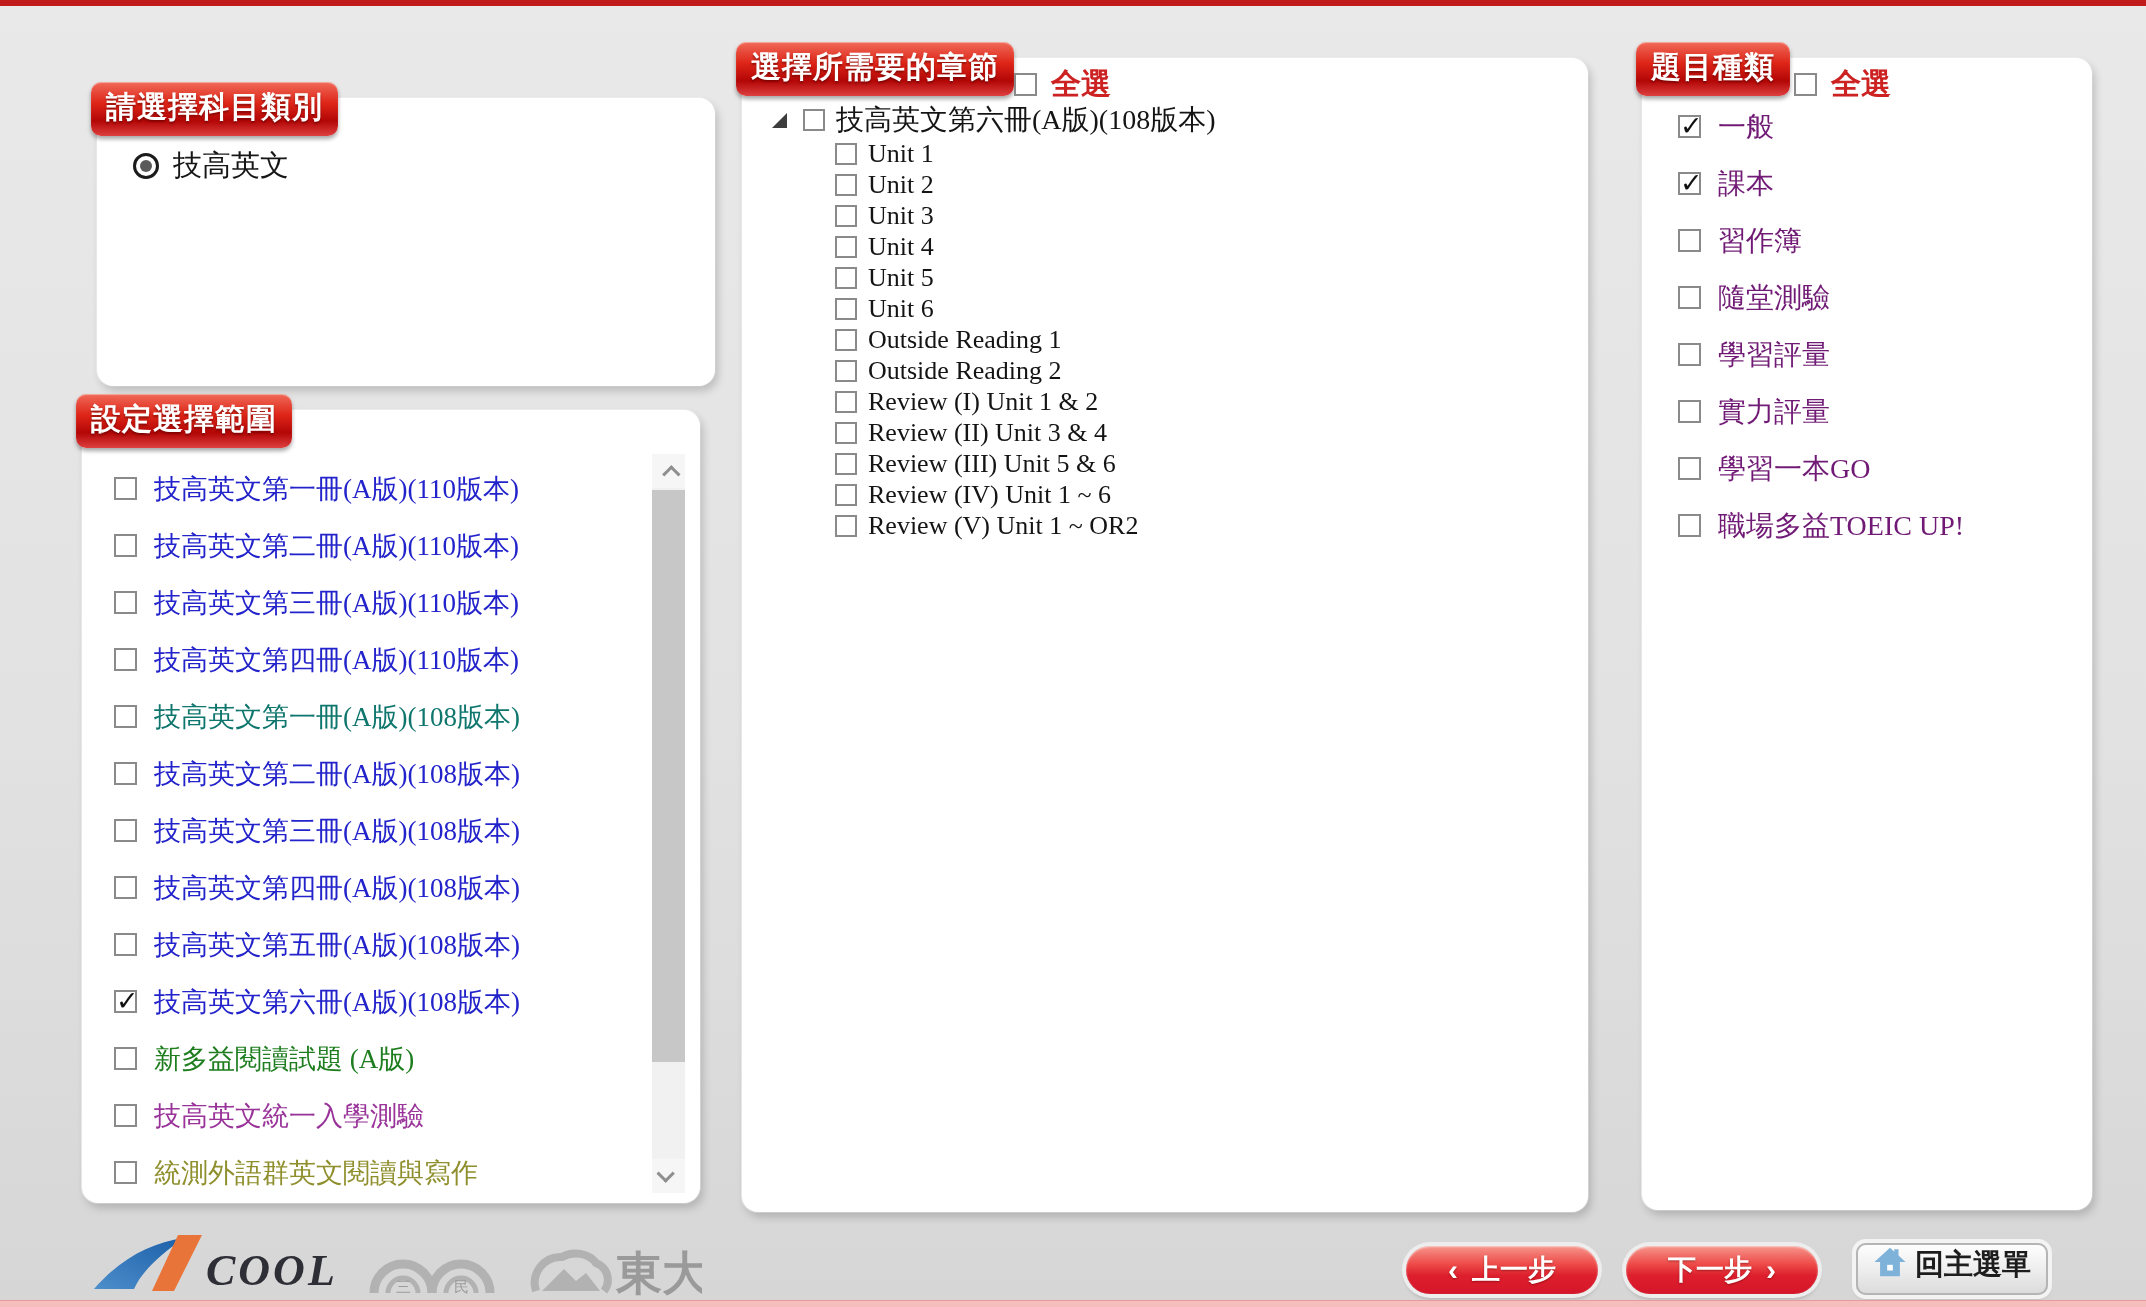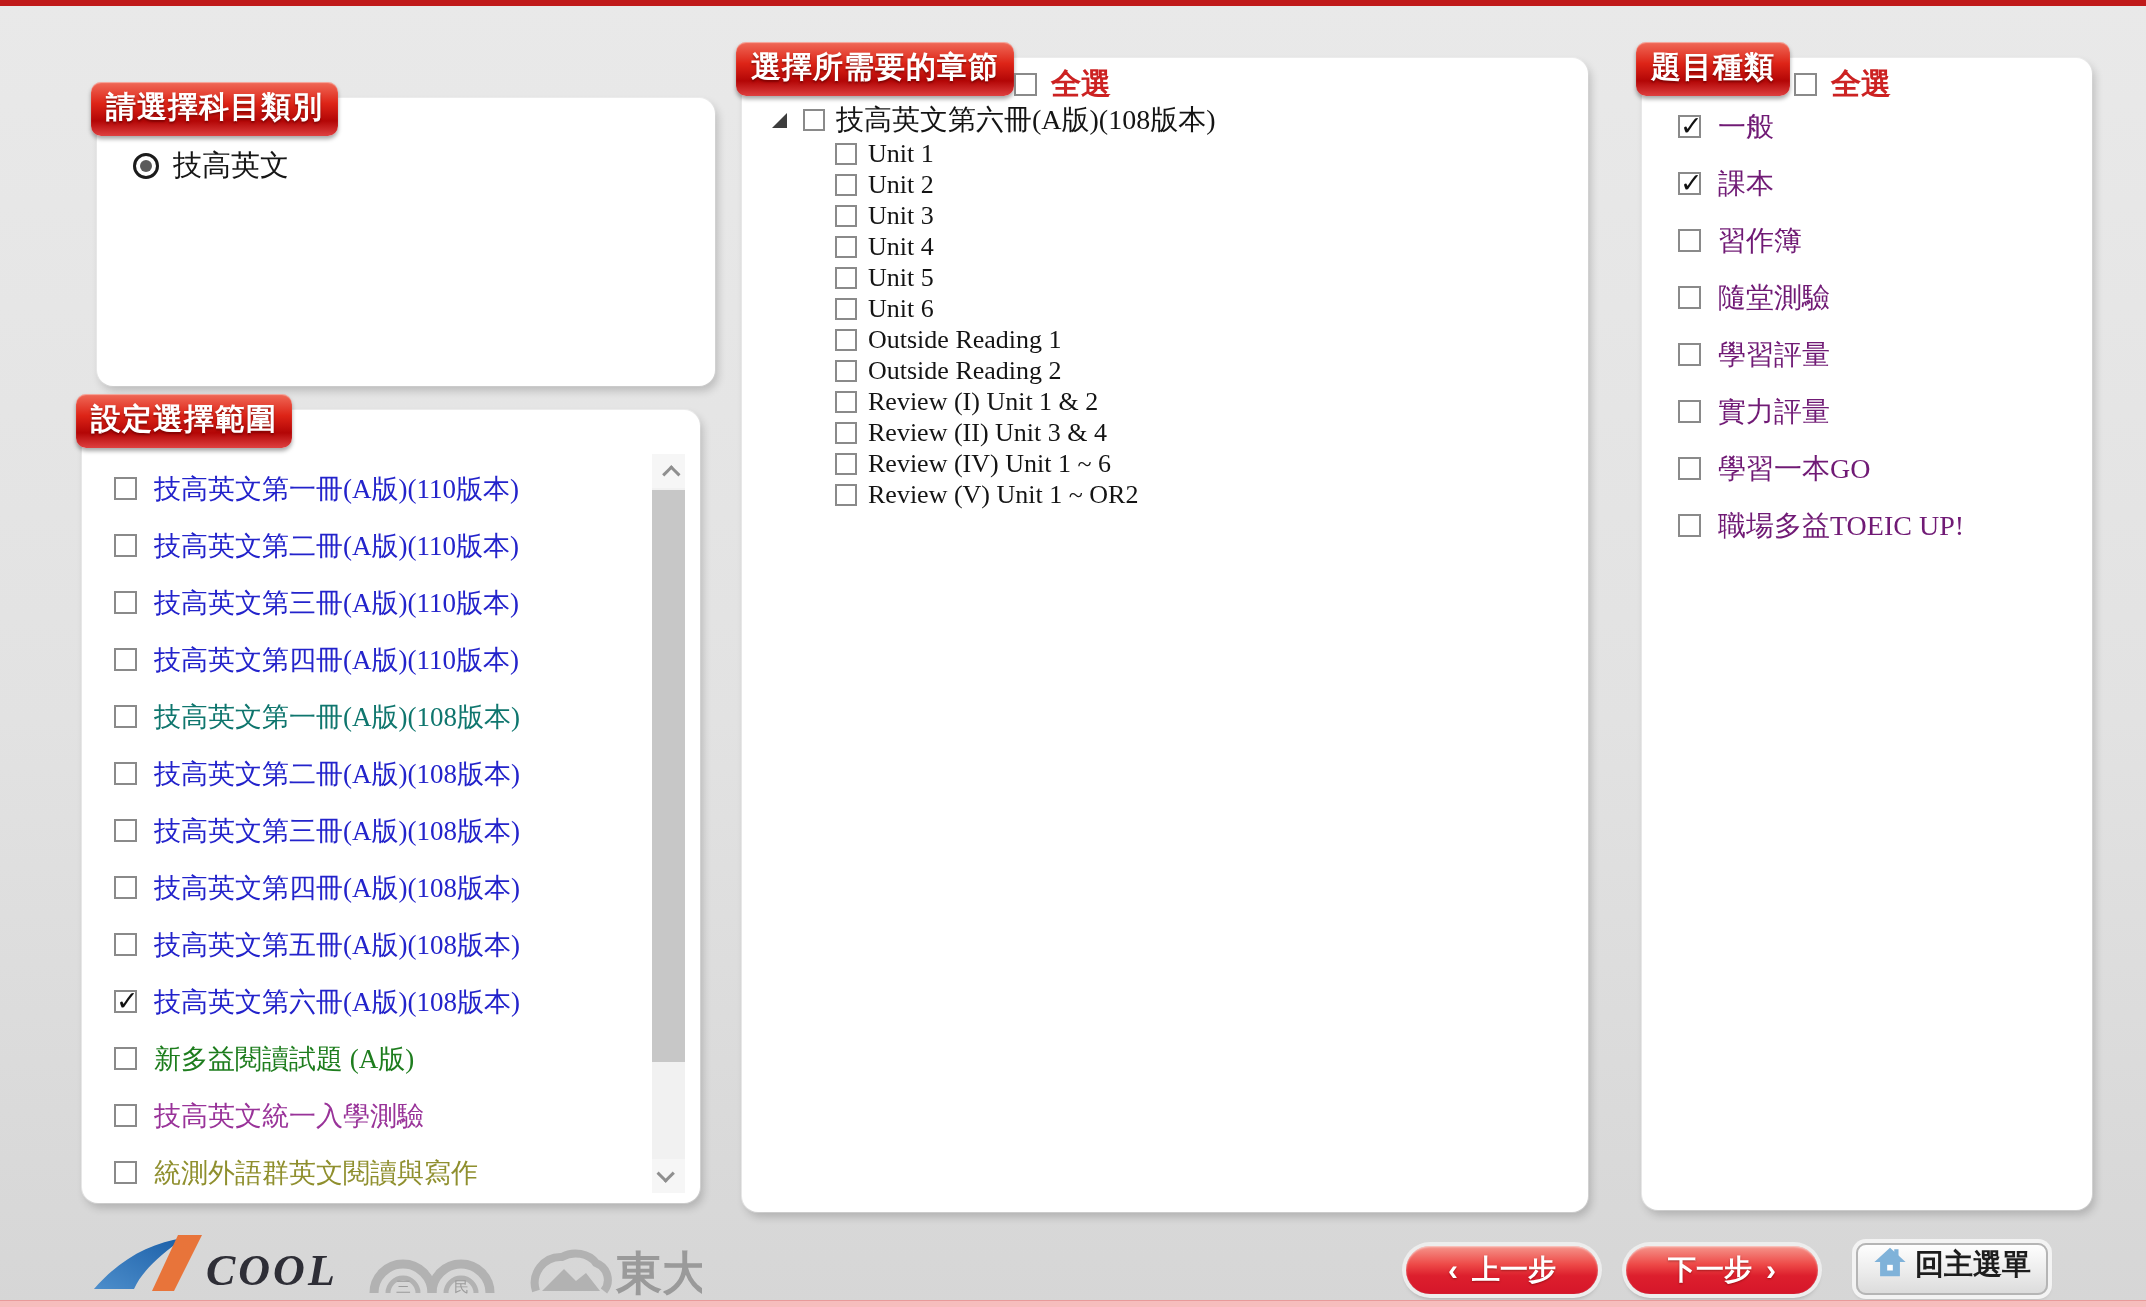--- a/index.html
+++ b/index.html
@@ -235,20 +235,24 @@
           <span class="cb"></span>
           <span class="lbl">Outside Reading 2</span>
         </div>
       <div class="row">
           <span class="cb"></span>
           <span class="lbl">Review (I) Unit 1 &amp; 2</span>
         </div>
       <div class="row">
           <span class="cb"></span>
           <span class="lbl">Review (II) Unit 3 &amp; 4</span>
+        </div>
+      <div class="row">
+          <span class="cb"></span>
+          <span class="lbl">Review (III) Unit 5 &amp; 6</span>
         </div>
       <div class="row">
           <span class="cb"></span>
           <span class="lbl">Review (IV) Unit 1 ~ 6</span>
         </div>
       <div class="row">
           <span class="cb"></span>
           <span class="lbl">Review (V) Unit 1 ~ OR2</span>
         </div>
     </div>

